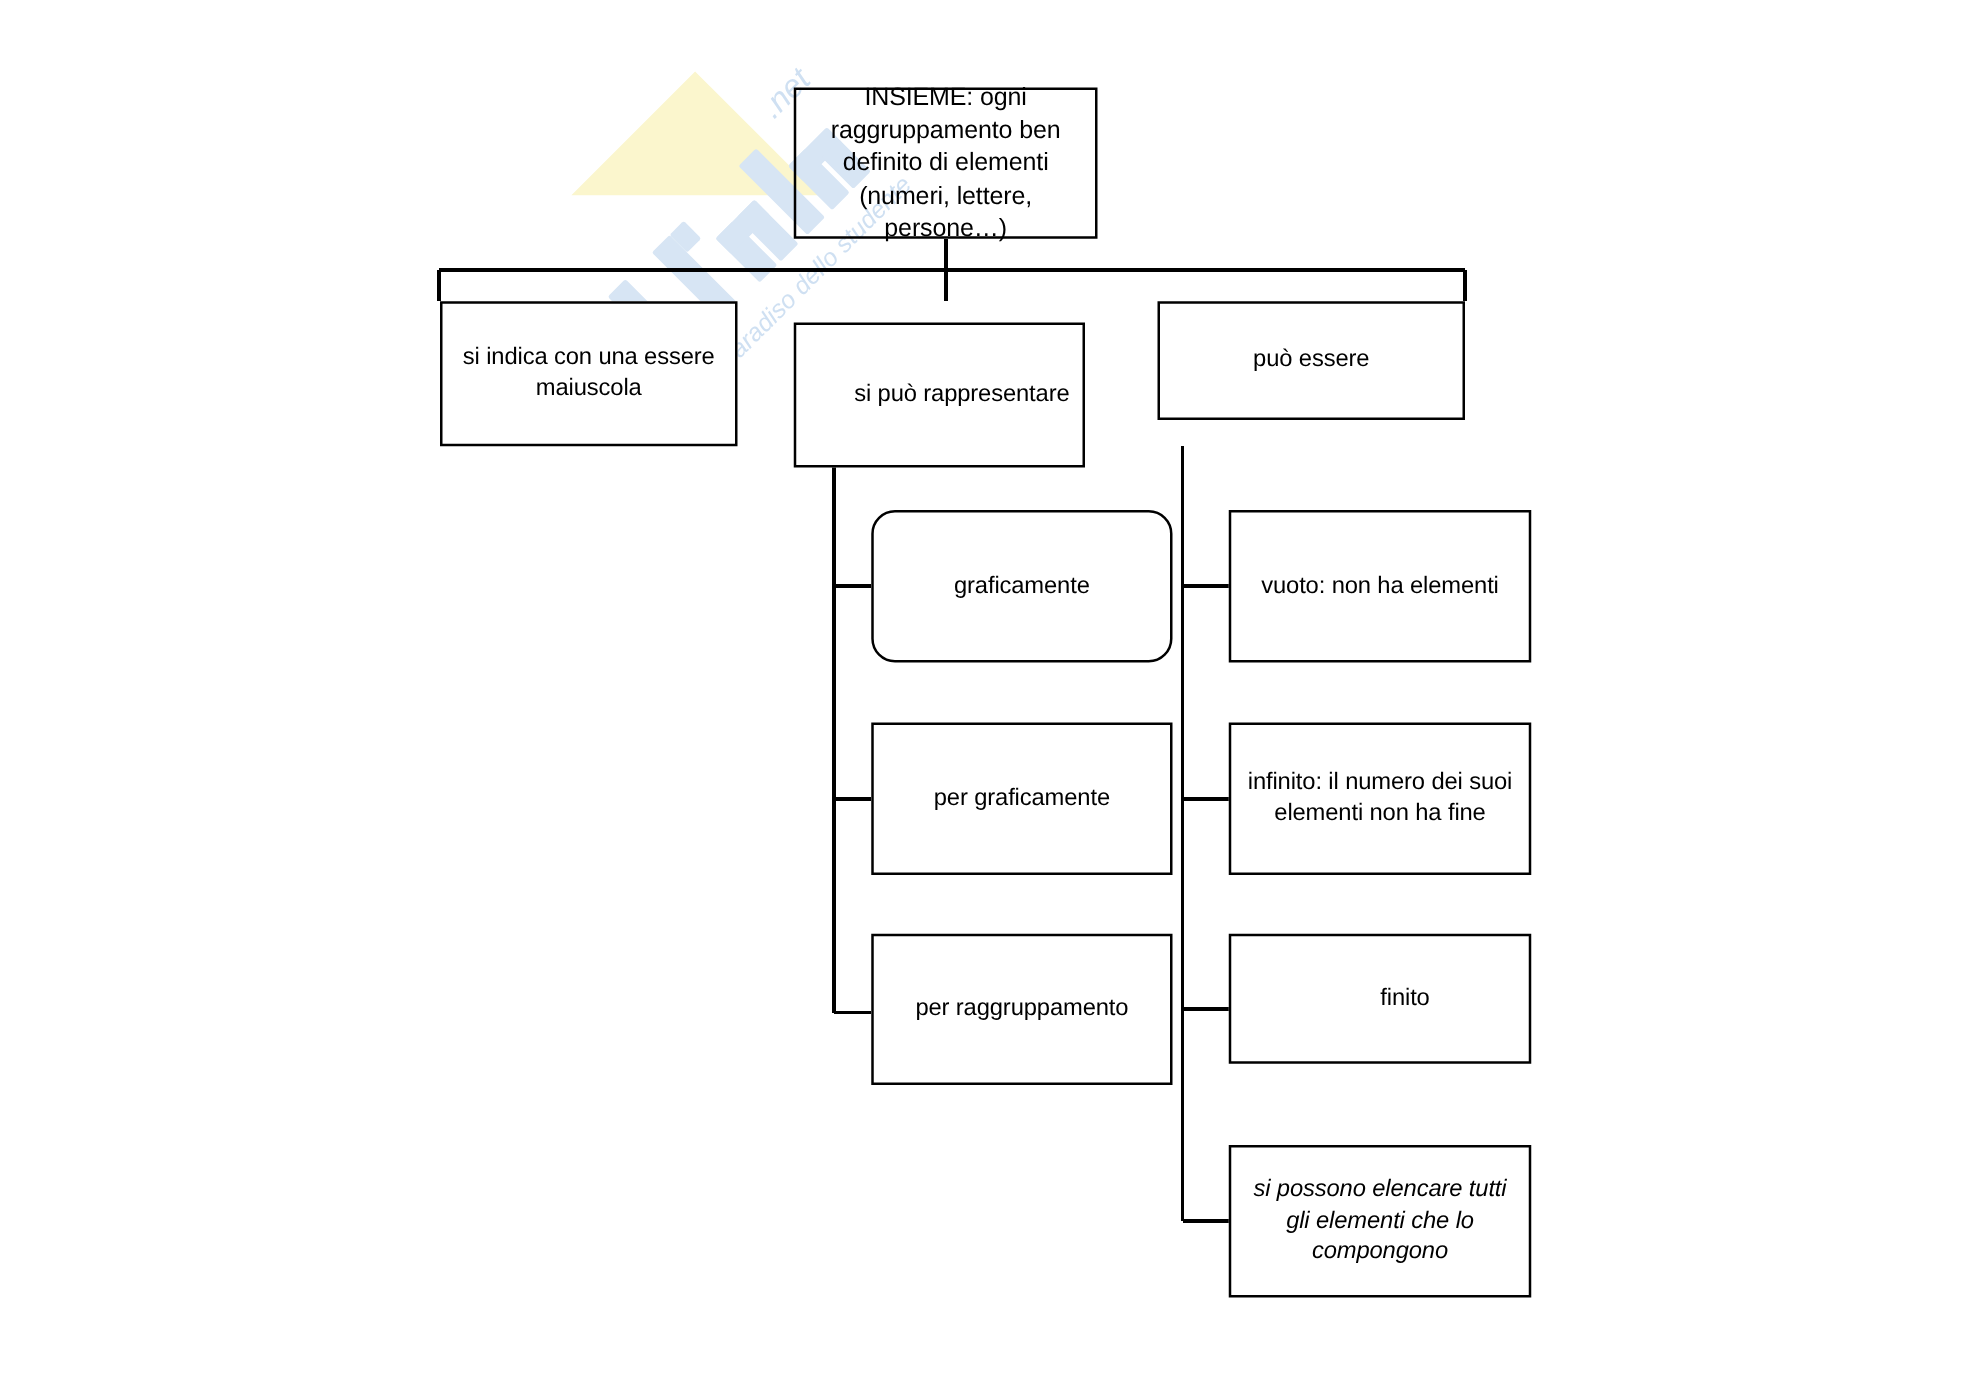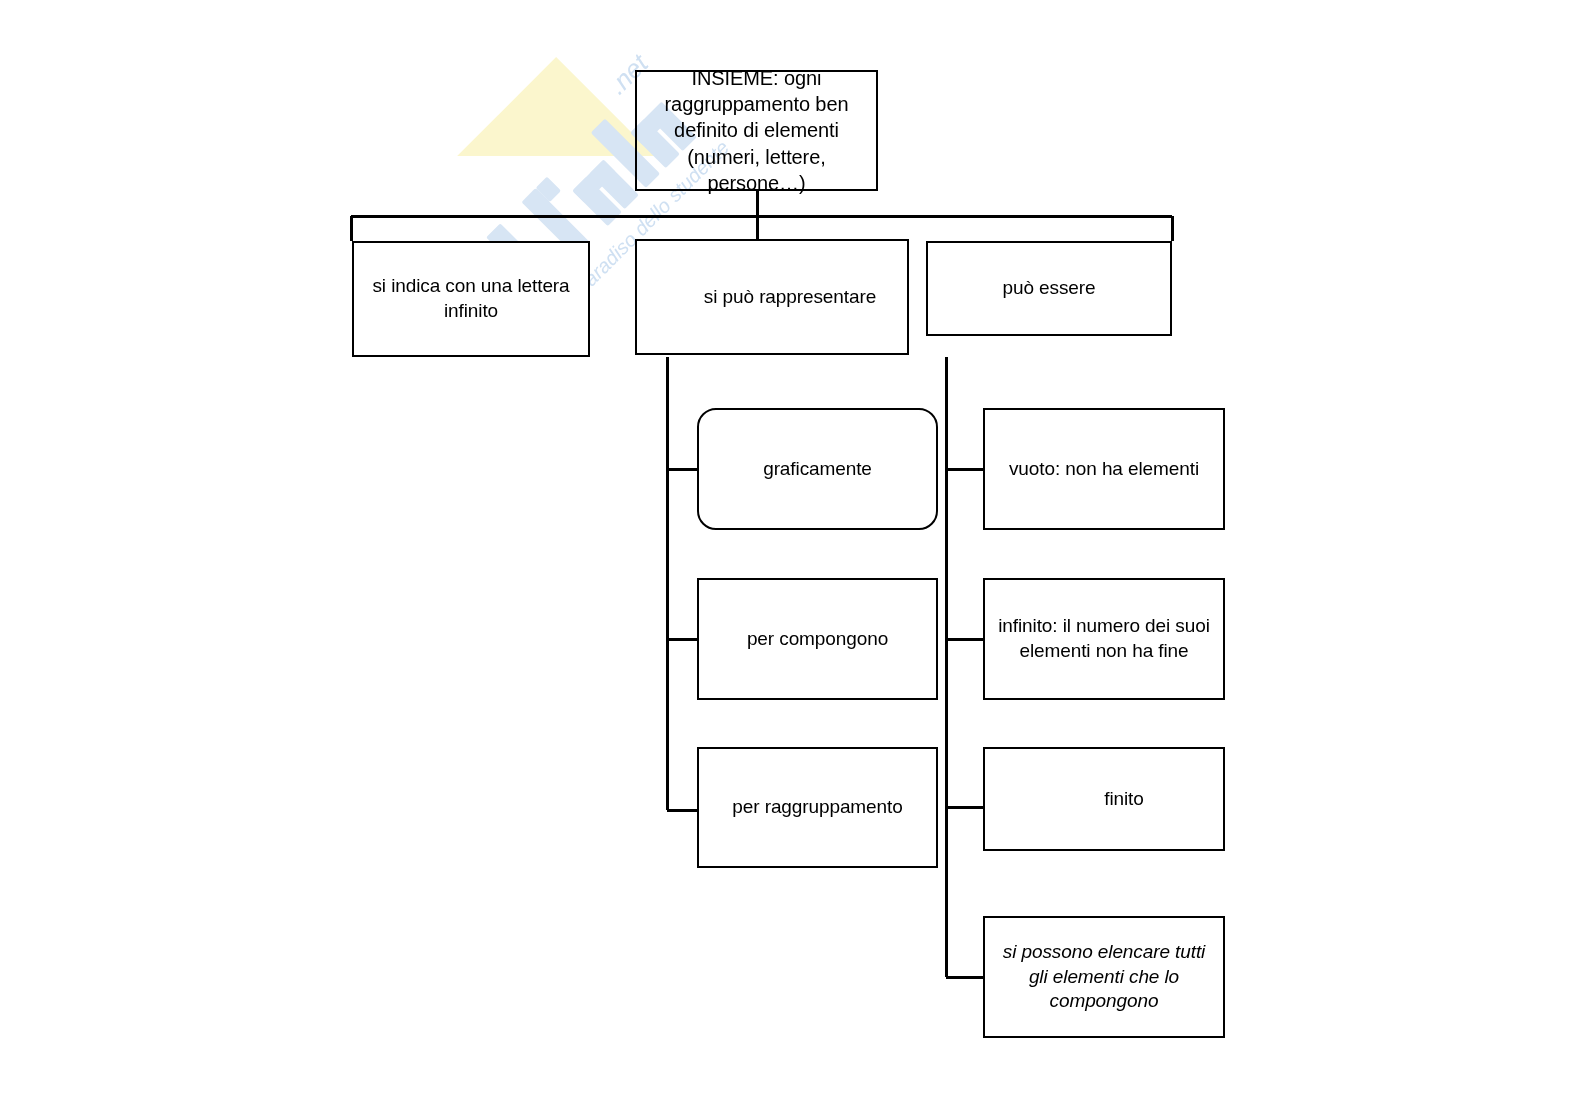--- a/index.html
+++ b/index.html
@@ -118,37 +118,37 @@
       <line x1="946" y1="807" x2="983" y2="807"></line>
       <line x1="946" y1="977" x2="983" y2="977"></line>
     </g>
   </svg>
 
   <div class="node root" style="left:635px; top:70px; width:243px; height:121px;">
     <span class="txt">INSIEME: ogni raggruppamento ben definito di elementi (numeri, lettere, persone…)</span>
   </div>
 
   <div class="node" style="left:352px; top:241px; width:238px; height:116px;">
-    <span class="txt">si indica con una lettera infinito</span>
+    <span class="txt">si indica con una essere maiuscola</span>
   </div>
 
-  <div class="node" style="left:635px; top:239px; width:274px; height:116px;padding-left:36px;">
+  <div class="node" style="left:635px; top:258px; width:233px; height:116px;padding-left:36px;">
     <span class="txt">si può rappresentare</span>
   </div>
 
   <div class="node" style="left:926px; top:241px; width:246px; height:95px;">
     <span class="txt">può essere</span>
   </div>
 
   <div class="node" style="left:697px; top:408px; width:241px; height:122px;border-radius:19px;">
     <span class="txt">graficamente</span>
   </div>
 
   <div class="node" style="left:697px; top:578px; width:241px; height:122px;">
-    <span class="txt">per compongono</span>
+    <span class="txt">per graficamente</span>
   </div>
 
   <div class="node" style="left:697px; top:747px; width:241px; height:121px;">
     <span class="txt">per raggruppamento</span>
   </div>
 
   <div class="node" style="left:983px; top:578px; width:242px; height:122px;">
     <span class="txt">infinito: il numero dei suoi elementi non ha fine</span>
   </div>
 

